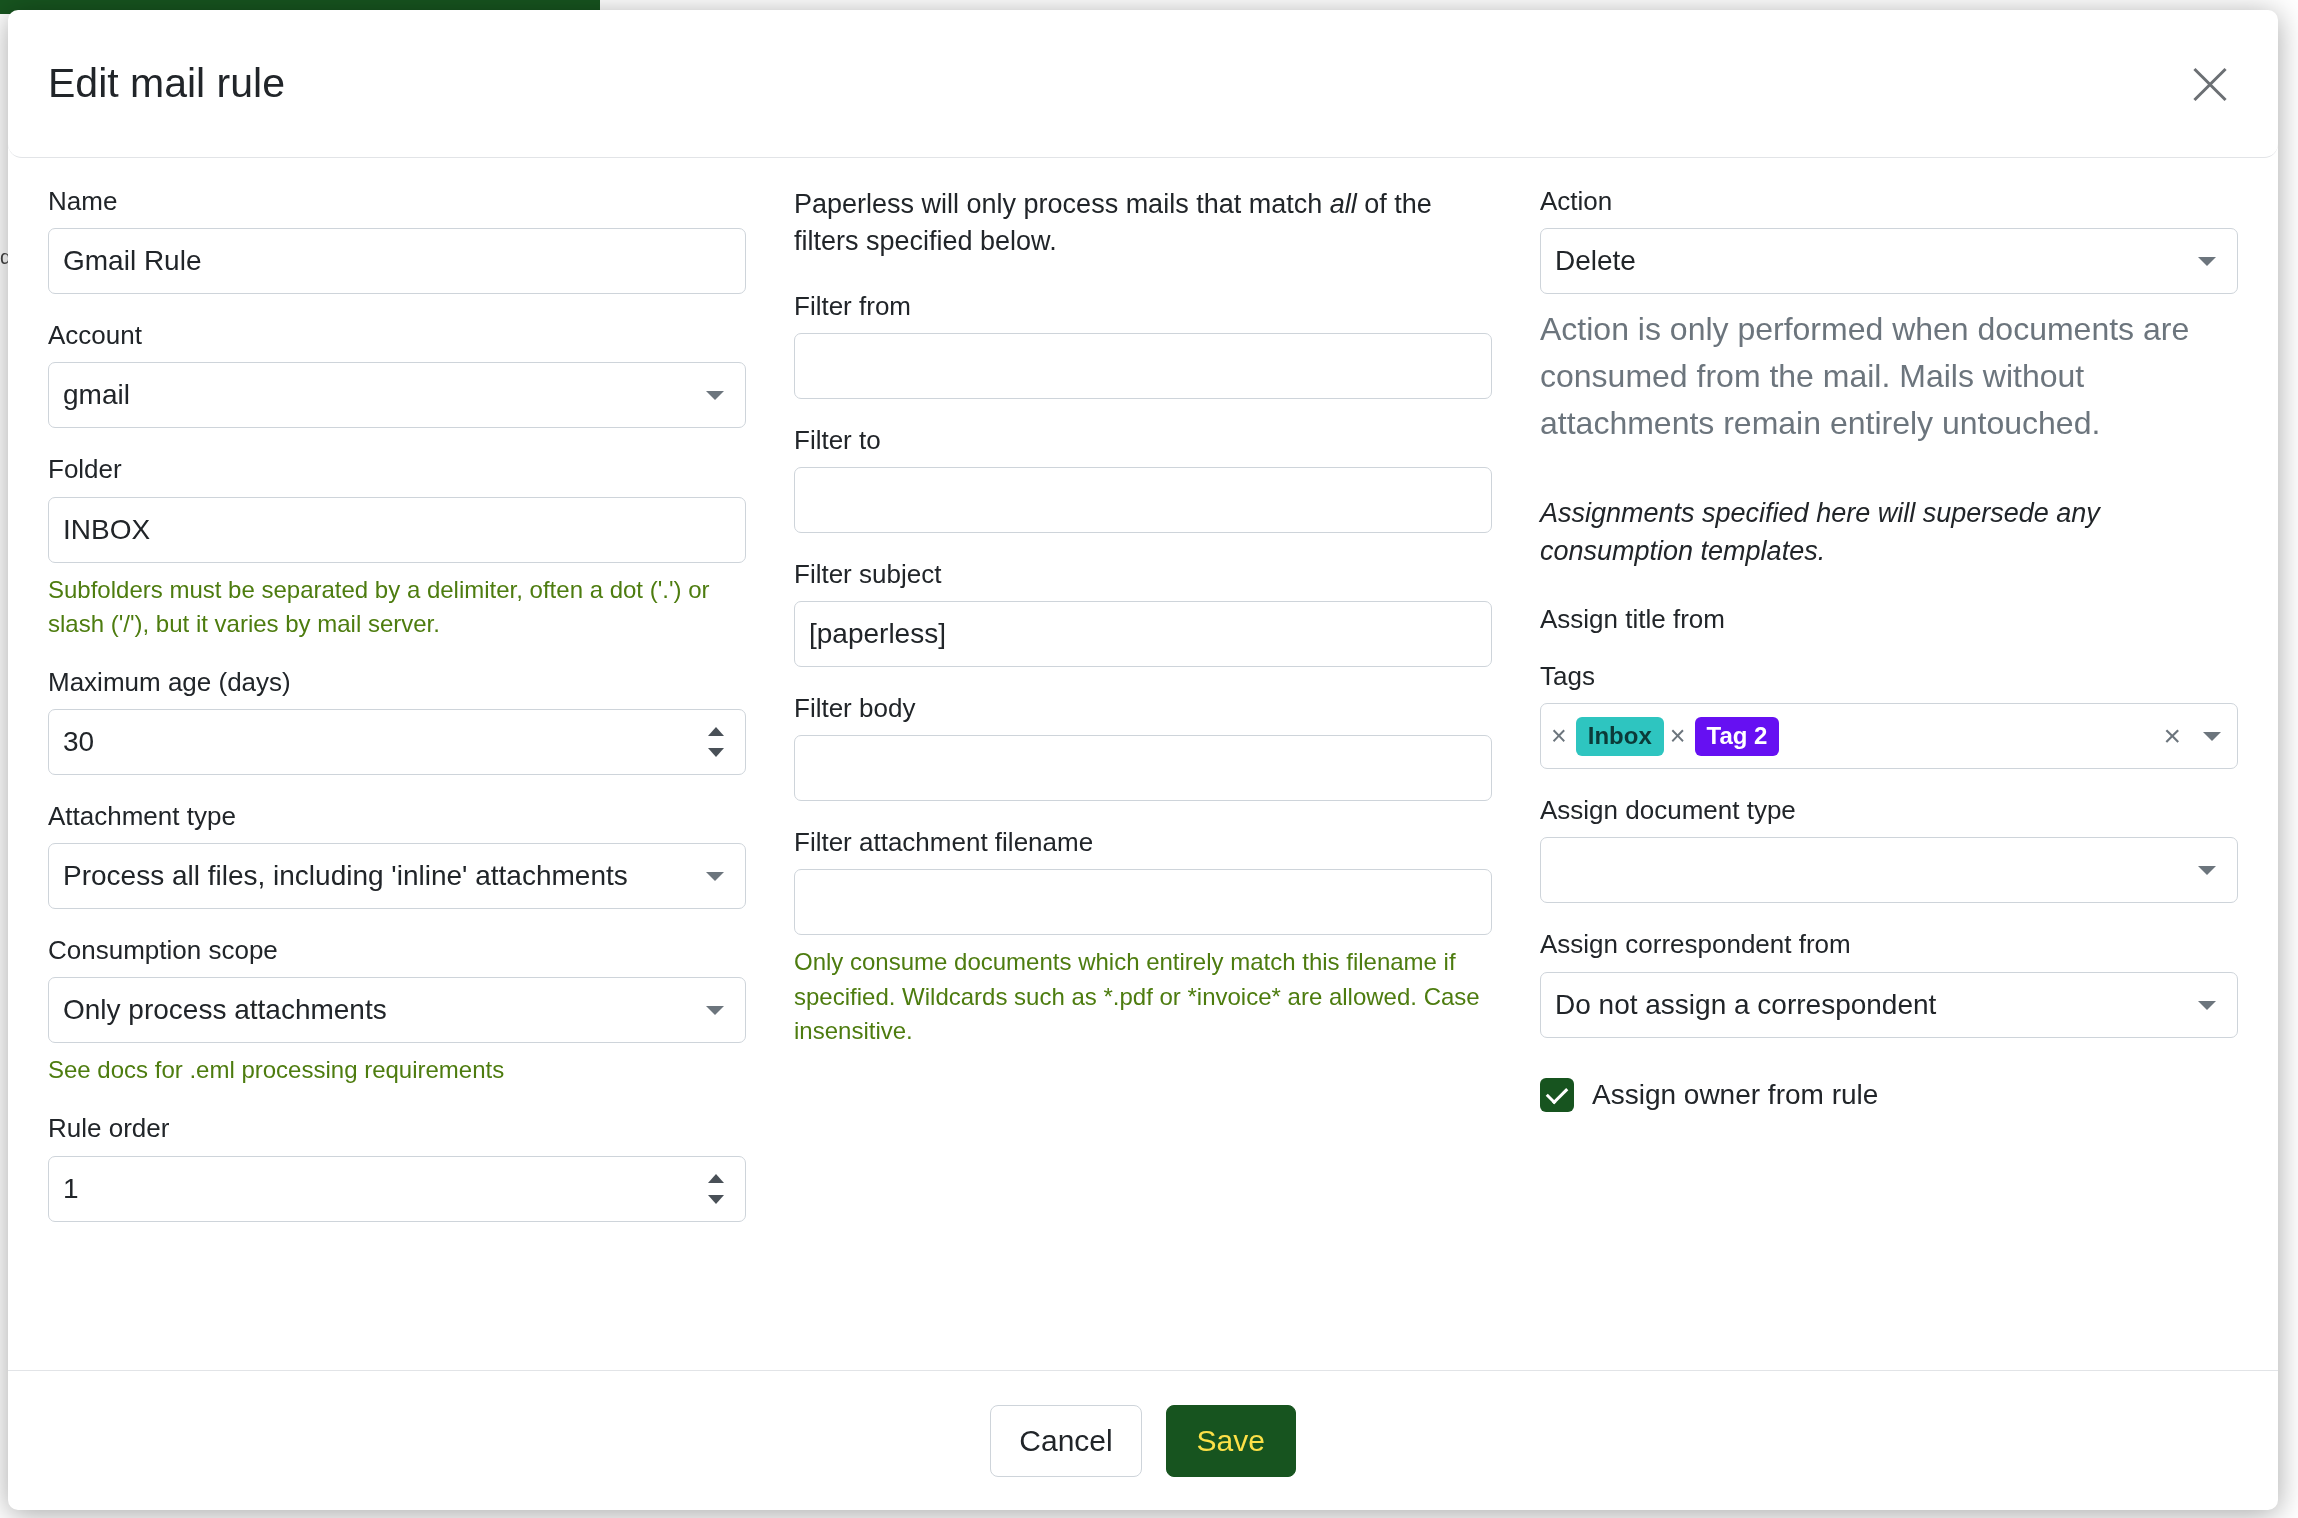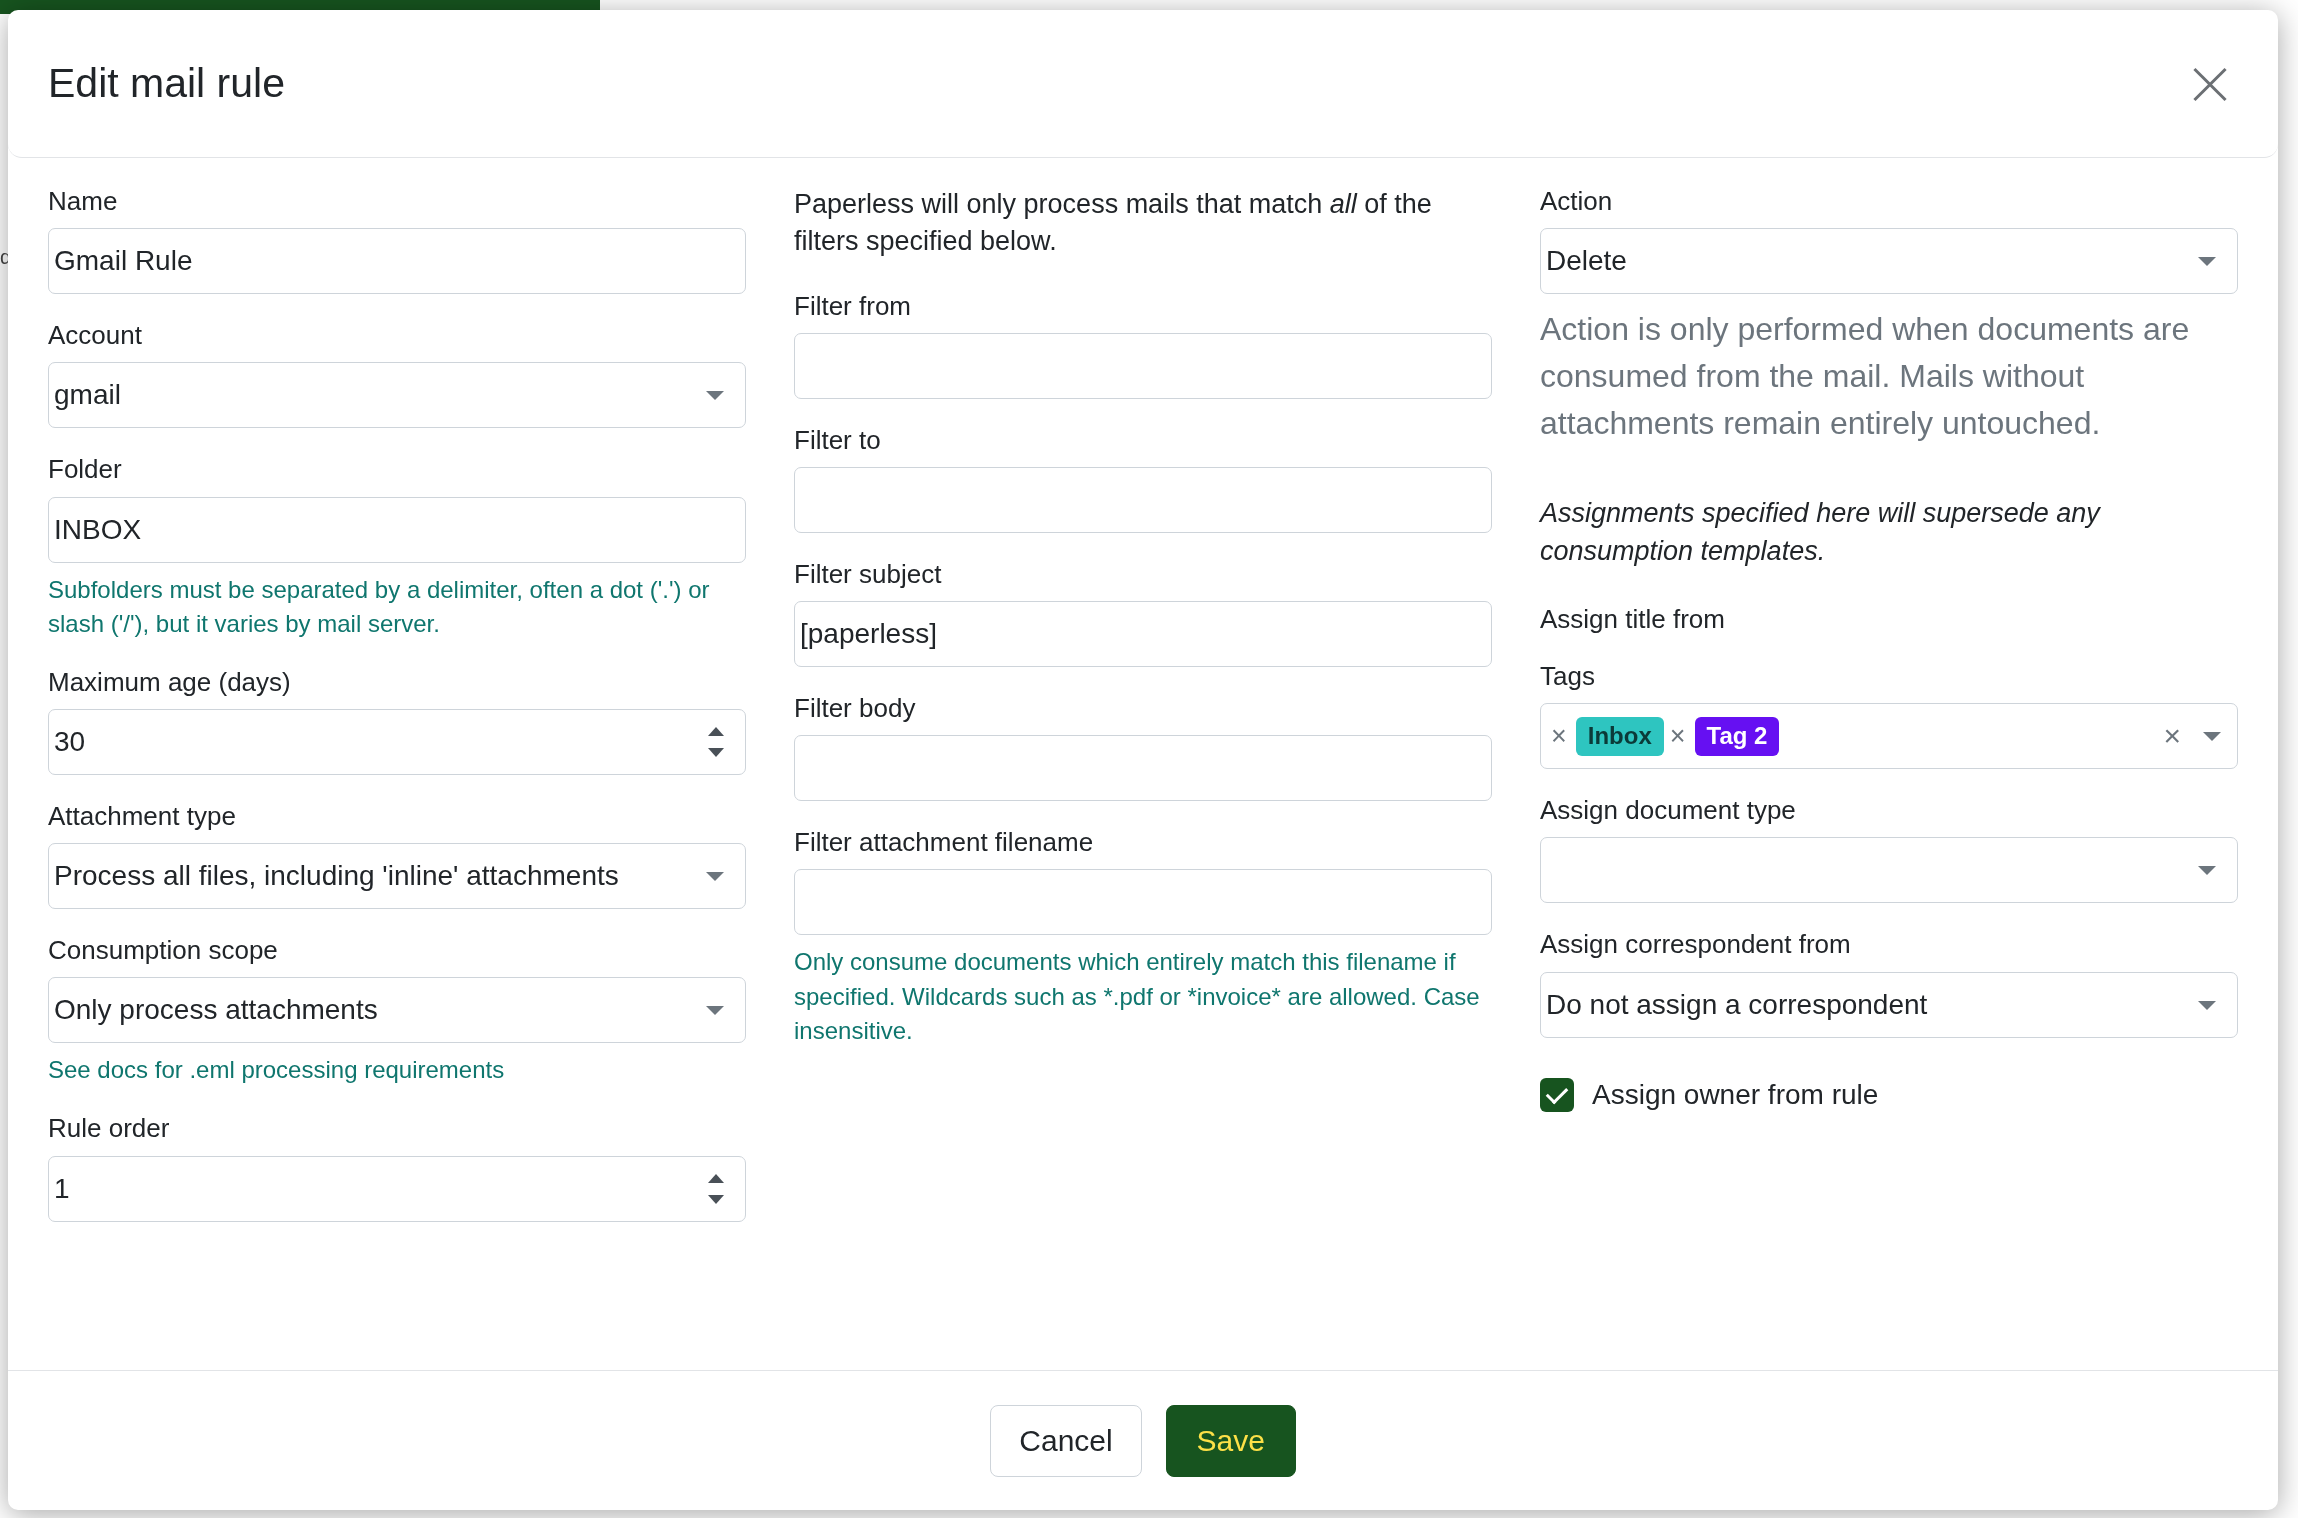--- a/index.html
+++ b/index.html
@@ -102,21 +102,21 @@
   .group { margin-bottom: 26px; }
 
   .input {
     width: 100%;
     height: 66px;
     border: 1px solid #ced4da;
     border-radius: 7px;
     background: #fff;
     font-size: 28px;
     color: #212529;
-    padding: 0 5px;
+    padding: 0 14px;
     line-height: 64px;
     font-family: "Liberation Sans", sans-serif;
     display: block;
   }
 
   .select-wrap { position: relative; }
   .select-wrap .caret {
     position: absolute;
     right: 22px;
     top: 50%;
@@ -144,21 +144,21 @@
   .spinner .up, .spinner .down {
     width: 0; height: 0;
     border-left: 8px solid transparent;
     border-right: 8px solid transparent;
   }
   .spinner .up   { border-bottom: 9px solid #495057; }
   .spinner .down { border-top: 9px solid #495057; }
 
   .help {
     font-size: 24px;
-    color: #0f766e;
+    color: #4d7c0f;
     line-height: 1.42;
     margin-top: 10px;
   }
 
   .intro {
     font-size: 27px;
     color: #212529;
     line-height: 1.38;
     margin: 0 0 30px 0;
   }

